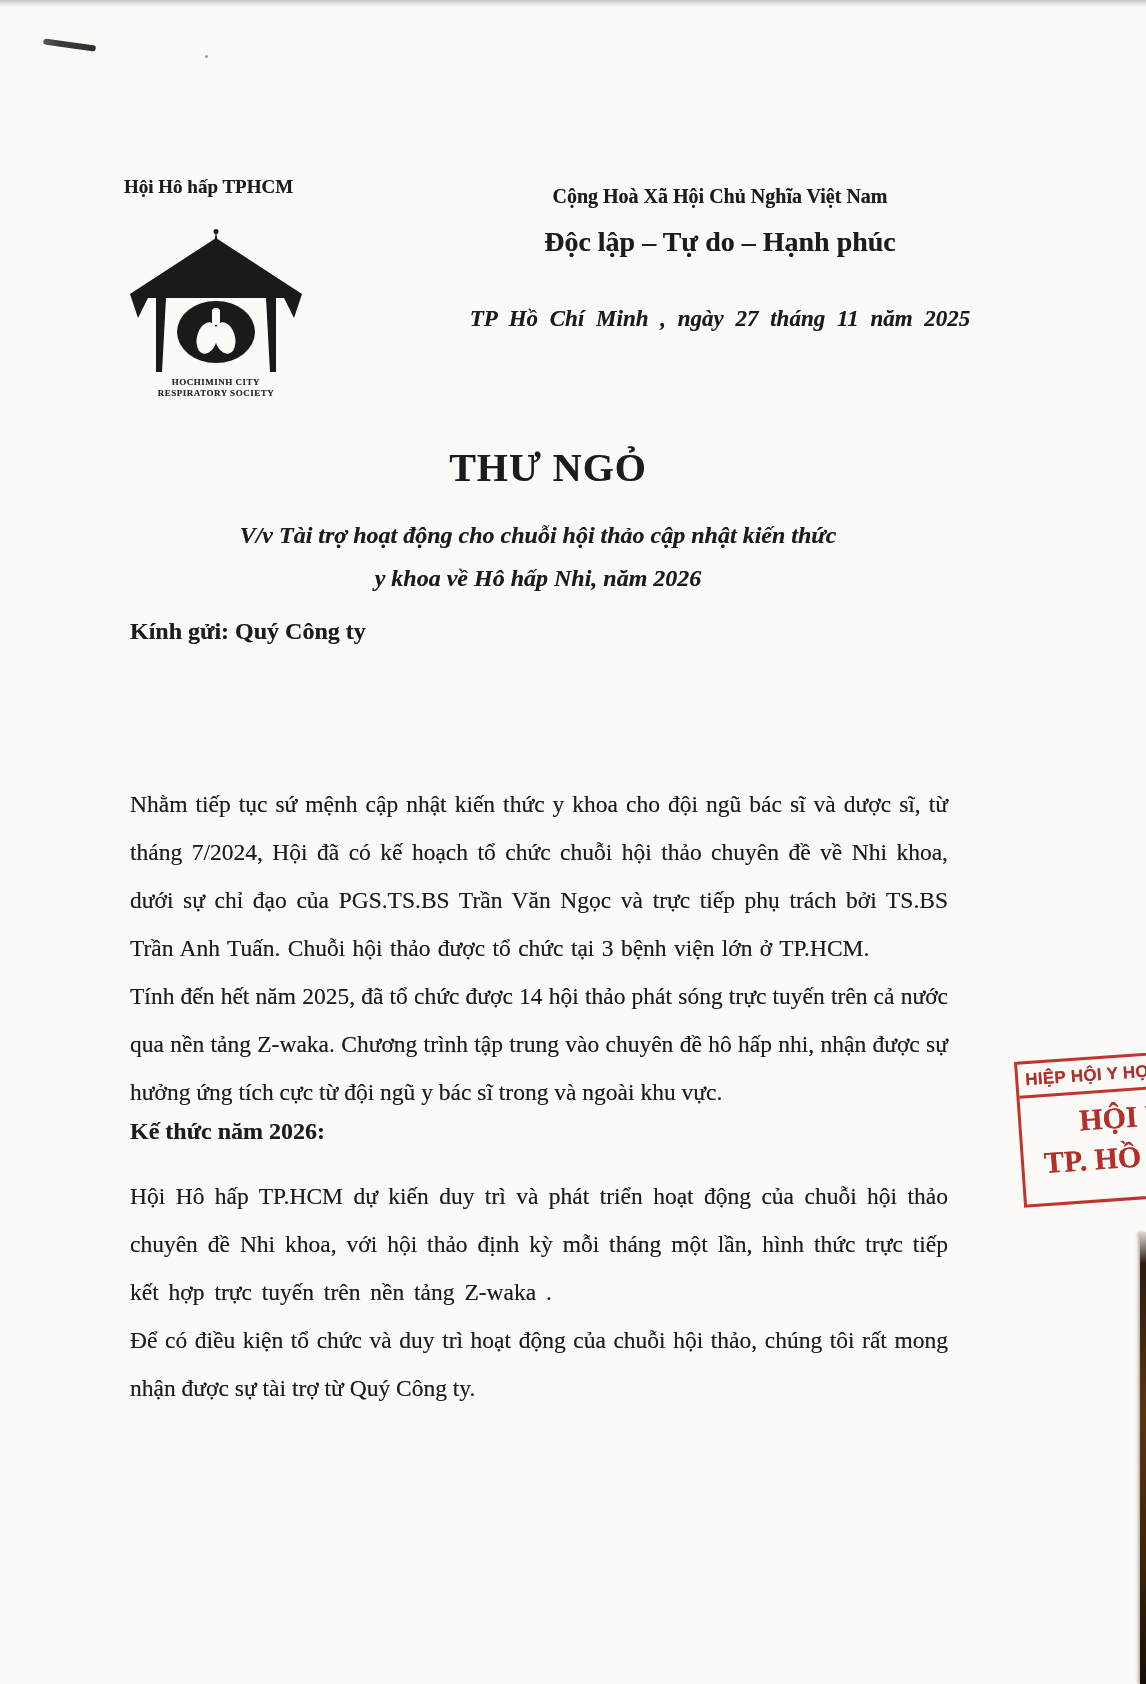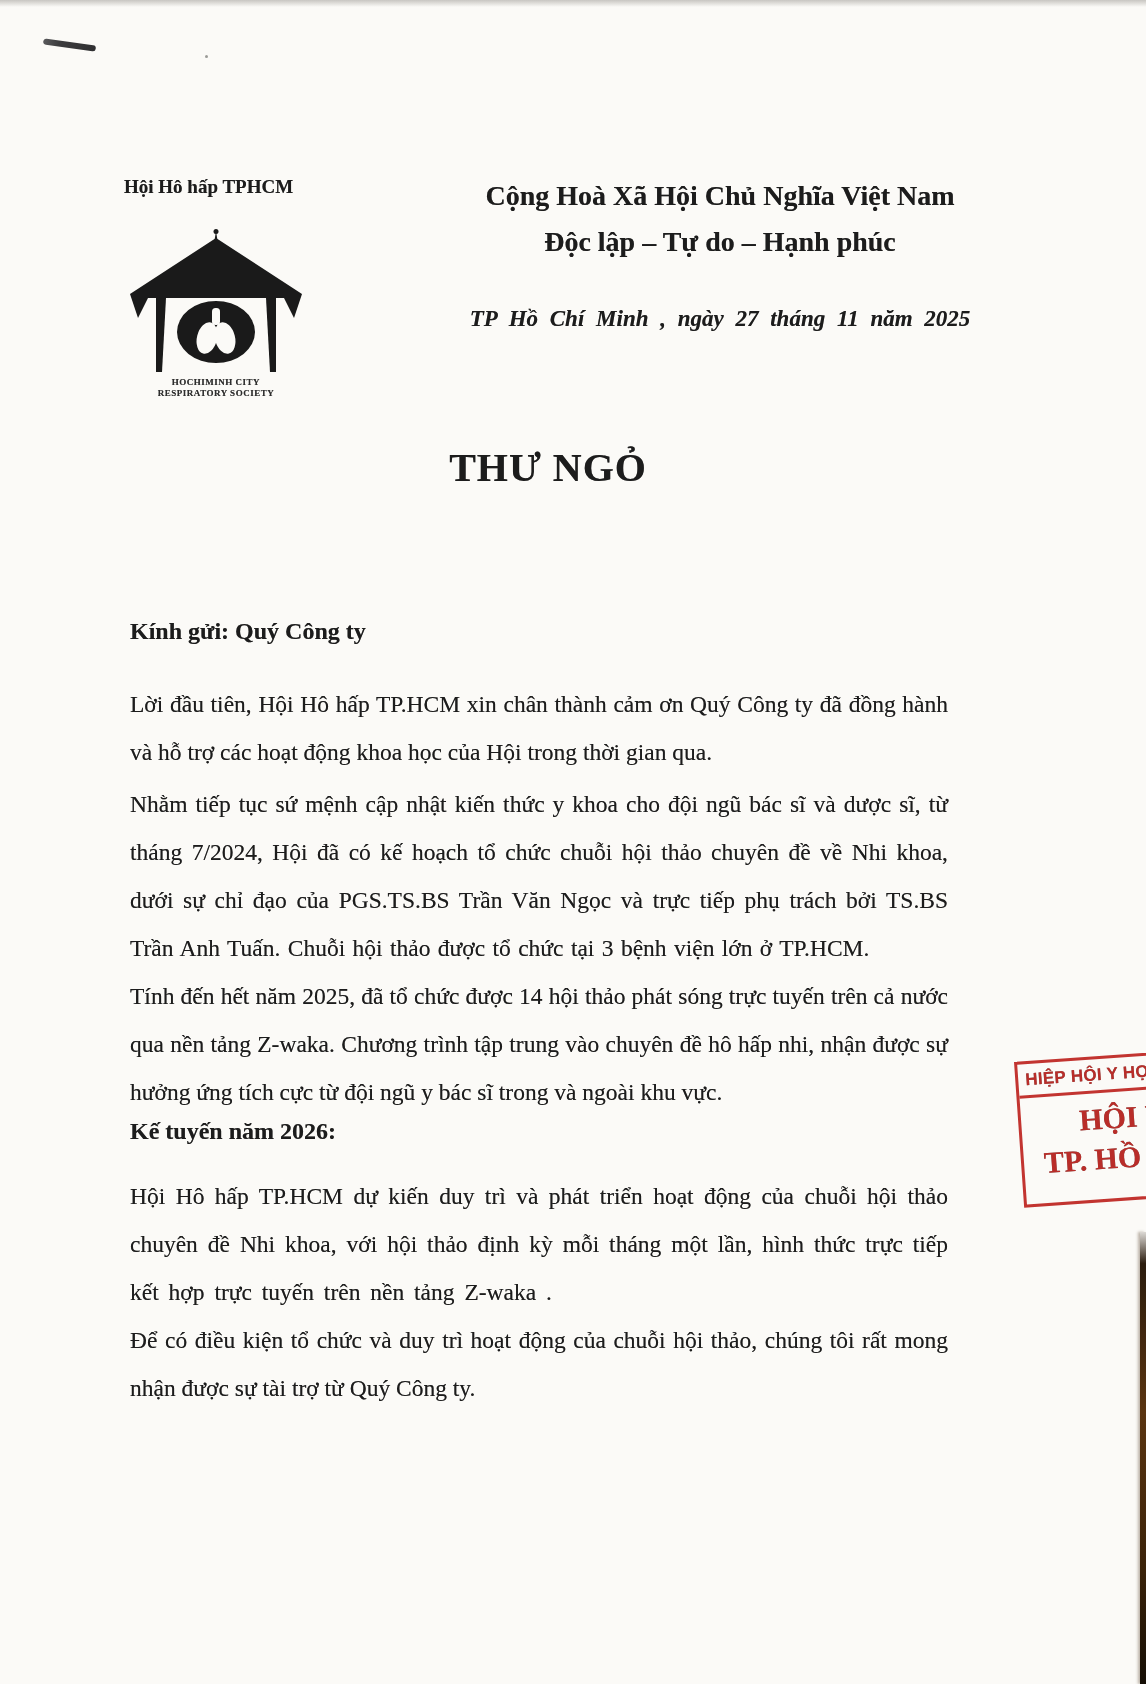--- a/index.html
+++ b/index.html
@@ -21,21 +21,21 @@
   .speck{position:absolute;left:205px;top:55px;width:3px;height:3px;background:#9b9b98;border-radius:50%;}
   .edge-strip{position:absolute;right:0;top:1232px;width:6px;height:452px;
     background:linear-gradient(to bottom,rgba(40,26,12,.15),#2b1c0e 7%,#5a3410 40%,#3a2209 75%,#150e05);
     box-shadow:-2px 0 3px rgba(70,45,20,.35);}
   
   .org-name{position:absolute;left:124px;top:176px;font-size:19px;font-weight:bold;}
   .logo{position:absolute;left:126px;top:228px;width:180px;text-align:center;}
   .logo svg{display:block;margin:0 auto;}
   .logo-text{font-size:9px;font-weight:bold;letter-spacing:.5px;line-height:10.5px;color:#2e2e2e;margin-top:5px;text-align:center;}
   .header-right{position:absolute;left:470px;top:182px;width:500px;text-align:center;line-height:28px;}
-  .motto1{font-size:28px;font-weight:bold;}
+  .motto1{font-size:20px;font-weight:bold;}
   .motto2{font-size:28px;font-weight:bold;margin-top:18px;}
   .date-line{position:absolute;left:450px;top:306px;width:540px;text-align:center;
     font-size:23px;font-weight:bold;font-style:italic;word-spacing:6px;}
   
   .doc-title{position:absolute;left:140px;top:444px;width:816px;text-align:center;
     font-size:40px;font-weight:bold;letter-spacing:1px;}
   .doc-subject{position:absolute;left:130px;top:514px;width:816px;text-align:center;
     font-size:24px;font-weight:bold;font-style:italic;line-height:43px;}
   
   .salutation{position:absolute;left:130px;top:618px;font-size:24px;font-weight:bold;}
@@ -89,28 +89,31 @@
     </div>
   </div>
 
   <div class="header-right">
     <div class="motto1">Cộng Hoà Xã Hội Chủ Nghĩa Việt Nam</div>
     <div class="motto2">Độc lập – Tự do – Hạnh phúc</div>
   </div>
   <div class="date-line">TP Hồ Chí Minh , ngày 27 tháng 11 năm 2025</div>
 
   <div class="doc-title">THƯ NGỎ</div>
+  <div class="doc-subject">
+    <div>V/v Tài trợ hoạt động cho chuỗi hội thảo cập nhật kiến thức</div>
+    <div>y khoa về Hô hấp Nhi, năm 2026</div>
+  </div>
 
   <div class="salutation">Kính gửi: Quý Công ty</div>
 
-  <div class="para" id="p1">Lời đầu tiên, Hội Hô hấp TP.HCM xin chân thành cảm ơn Quý Công ty đã đồng hành và hỗ trợ các hoạt động khoa học của Hội trong thời gian qua.</div>
   <div class="para" id="p2">Nhằm tiếp tục sứ mệnh cập nhật kiến thức y khoa cho đội ngũ bác sĩ và dược sĩ, từ tháng 7/2024, Hội đã có kế hoạch tổ chức chuỗi hội thảo chuyên đề về Nhi khoa, dưới sự chỉ đạo của PGS.TS.BS Trần Văn Ngọc và trực tiếp phụ trách bởi TS.BS Trần Anh Tuấn. Chuỗi hội thảo được tổ chức tại 3 bệnh viện lớn ở TP.HCM.</div>
   <div class="para" id="p3">Tính đến hết năm 2025, đã tổ chức được 14 hội thảo phát sóng trực tuyến trên cả nước qua nền tảng Z-waka. Chương trình tập trung vào chuyên đề hô hấp nhi, nhận được sự hưởng ứng tích cực từ đội ngũ y bác sĩ trong và ngoài khu vực.</div>
 
-  <div class="plan-heading">Kế tuyến năm 2026:</div>
+  <div class="plan-heading">Kế thức năm 2026:</div>
 
   <div class="para" id="p5">Để có điều kiện tổ chức và duy trì hoạt động của chuỗi hội thảo, chúng tôi rất mong nhận được sự tài trợ từ Quý Công ty.</div>
   <div class="para" id="p4">Hội Hô hấp TP.HCM dự kiến duy trì và phát triển hoạt động của chuỗi hội thảo chuyên đề Nhi khoa, với hội thảo định kỳ mỗi tháng một lần, hình thức trực tiếp kết hợp trực tuyến trên nền tảng Z-waka .</div>
 
   <div class="stamp">
     <div class="stamp-header">HIỆP HỘI Y HỌC</div>
     <div class="stamp-body">
       <div class="stamp-line l2">HỘI H</div>
       <div class="stamp-line l3">TP. HỒ C</div>
     </div>

